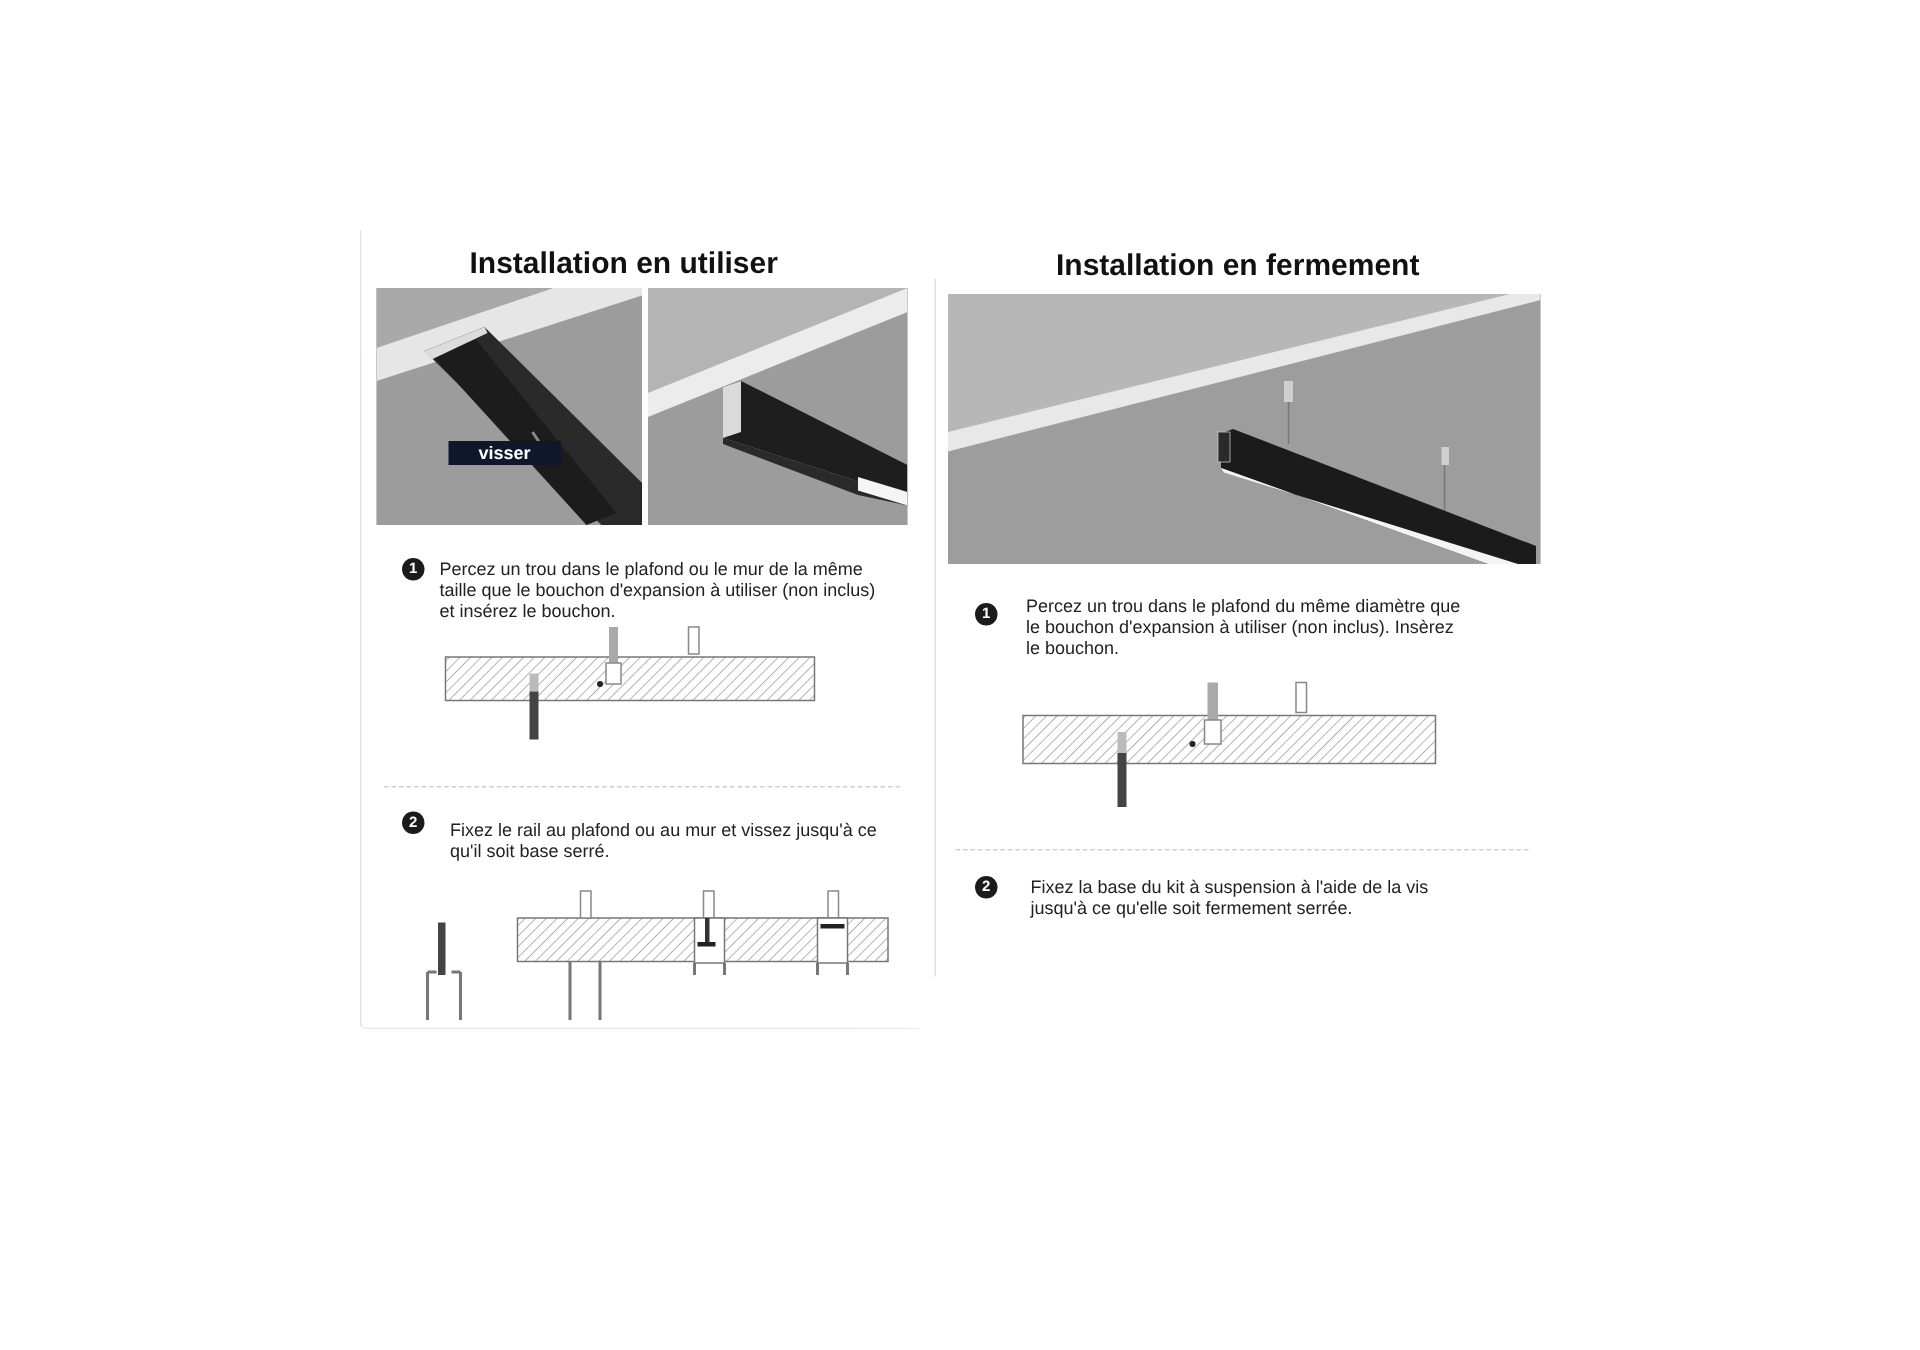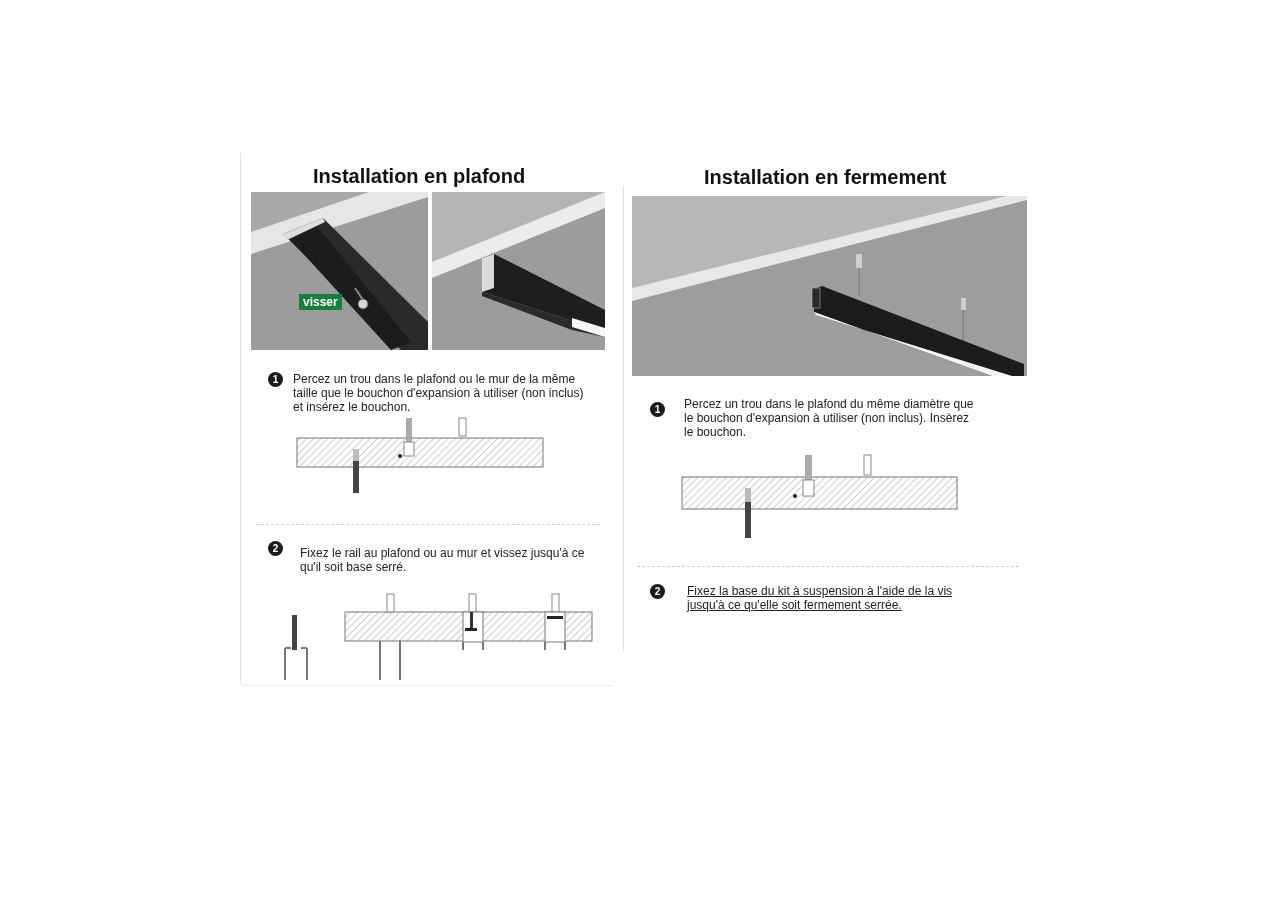--- a/index.html
+++ b/index.html
@@ -11,38 +11,38 @@
 
     .title { position: absolute; font-weight: bold; font-size: 20px; white-space: nowrap; color: #111; }
 
     .photo { position: absolute; overflow: hidden; background: #9a9a9a; }
 
     .step-badge { position: absolute; width: 15px; height: 15px; border-radius: 50%; background: #1b1b1b; color: #fff; font-size: 10px; font-weight: bold; line-height: 15px; text-align: center; }
     .step-text { position: absolute; font-size: 12px; line-height: 14px; color: #222; }
 
     .dotted { position: absolute; height: 0; border-top: 1px dashed #cfcfcf; }
 
-    .visser-tag { position: absolute; background: #15803d; color: #fff; font-weight: bold; font-size: 12px; padding: 1px 4px; line-height: 14px; }
+    .visser-tag { position: absolute; background: #0f172a; color: #fff; font-weight: bold; font-size: 12px; padding: 1px 20px; line-height: 14px; }
 
     svg { display: block; }
   </style>
 </head>
 <body>
 
 <svg width="0" height="0" style="position:absolute">
   <defs>
     <pattern id="hatch" patternUnits="userSpaceOnUse" width="5" height="5" patternTransform="rotate(45)">
       <line x1="0" y1="0" x2="0" y2="5" stroke="#9a9a9a" stroke-width="1"></line>
     </pattern>
   </defs>
 </svg>
 
 <div id="panel-left" class="panel"></div>
 
-<div class="title" style="left:313px; top:165px;">Installation en plafond</div>
+<div class="title" style="left:313px; top:165px;">Installation en utiliser</div>
 
 <div class="photo" style="left:251px; top:192px; width:177px; height:158px;">
   <svg width="177" height="158">
     <rect width="177" height="158" fill="#9c9c9c"></rect>
     <polygon points="0,0 177,0 177,0 0,62" fill="#a9a9a9"></polygon>
     <polygon points="0,40 177,-20 177,5 0,62" fill="#e6e6e6"></polygon>
     <polygon points="32,42 72,26 177,130 177,158 150,158" fill="#2a2a2a"></polygon>
     <polygon points="38,46 66,34 160,150 140,158" fill="#1c1c1c"></polygon>
     <polygon points="32,42 72,26 74,30 36,48" fill="#dcdcdc"></polygon>
     <circle cx="112" cy="112" r="5" fill="#d8d8d8" stroke="#555"></circle>
@@ -138,13 +138,13 @@
     <rect x="189" y="5" width="7" height="20" fill="#fff" stroke="#888"></rect>
     <circle cx="120" cy="46" r="2" fill="#222"></circle>
     <rect x="70" y="38" width="6" height="14" fill="#bbb"></rect>
     <rect x="70" y="52" width="6" height="36" fill="#444"></rect>
   </svg>
 </div>
 
 <div class="dotted" style="left:637px; top:566px; width:382px;"></div>
 
 <div class="step-badge" style="left:650px; top:584px;">2</div>
-<div class="step-text" style="left:687px; top:584px; width:290px;text-decoration:underline;">Fixez la base du kit à suspension à l'aide de la vis jusqu'à ce qu'elle soit fermement serrée.</div>
+<div class="step-text" style="left:687px; top:584px; width:290px;">Fixez la base du kit à suspension à l'aide de la vis jusqu'à ce qu'elle soit fermement serrée.</div>
 
 </body></html>

